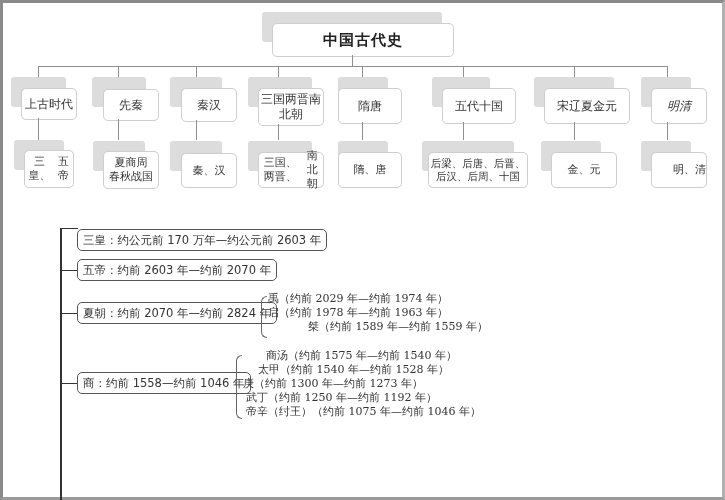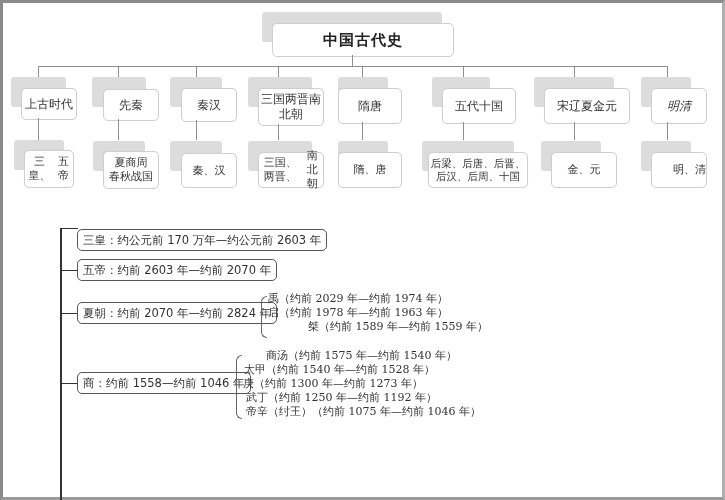--- a/index.html
+++ b/index.html
@@ -148,16 +148,16 @@
 <div class="sub" style="left:268px;top:292px;">禹（约前 2029 年—约前 1974 年）</div>
 <div class="sub" style="left:268px;top:306px;">启（约前 1978 年—约前 1963 年）</div>
 <div class="sub" style="left:268px;top:320px;margin-left:40px;">桀（约前 1589 年—约前 1559 年）</div>
 
 <div class="tl-line" style="left:60px;top:383px;width:18px;height:1px;"></div>
 <div class="tl-box" style="left:77px;top:372px;">
   <span>商：约前 1558—约前 1046 年</span>
 </div>
 <div class="brace" style="left:236px;top:355px;width:5px;height:62px;"></div>
 <div class="sub" style="left:246px;top:349px;margin-left:20px;">商汤（约前 1575 年—约前 1540 年）</div>
-<div class="sub" style="left:244px;top:363px;">太甲（约前 1540 年—约前 1528 年）</div>
+<div class="sub" style="left:258px;top:363px;">太甲（约前 1540 年—约前 1528 年）</div>
 <div class="sub" style="left:243px;top:377px;">庚（约前 1300 年—约前 1273 年）</div>
 <div class="sub" style="left:246px;top:391px;">武丁（约前 1250 年—约前 1192 年）</div>
 <div class="sub" style="left:246px;top:405px;">帝辛（纣王）（约前 1075 年—约前 1046 年）</div>
 
 </body></html>

